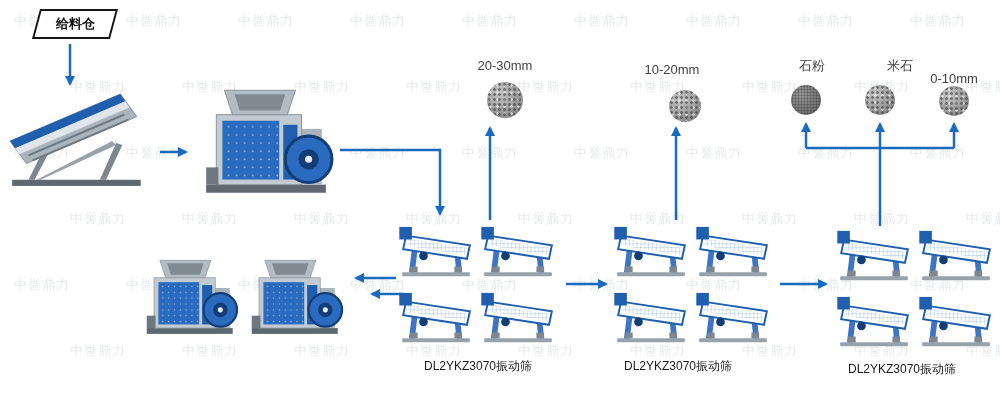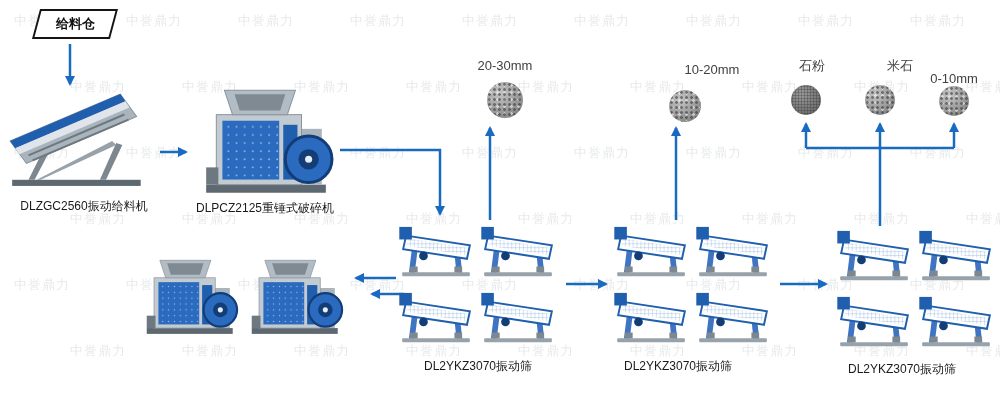--- a/index.html
+++ b/index.html
@@ -161,26 +161,24 @@
     </g>
   </svg>
 
   <div class="feed-bin">
     <span class="txt">给料仓</span>
   </div>
 
   <svg class="machine" style="left:6px;top:88px;width:148px;height:102px">
       <use href="#sym-feeder"></use>
     </svg>
-  <div class="label" style="left:84px;top:198px">DLZGC2560振动给料机</div>
 
   <svg class="machine" style="left:194px;top:84px;width:142px;height:112px" preserveAspectRatio="none">
       <use href="#sym-crusher"></use>
     </svg>
-  <div class="label" style="left:265px;top:200px">DLPCZ2125重锤式破碎机</div>
 
   <svg class="machine" style="left:138px;top:247px;width:102px;height:98px" preserveAspectRatio="none">
       <use href="#sym-crusher"></use>
     </svg>
   <svg class="machine" style="left:243px;top:247px;width:102px;height:98px" preserveAspectRatio="none">
       <use href="#sym-crusher"></use>
     </svg>
 
   <svg class="machine" style="left:398px;top:224px;width:78px;height:58px">
       <use href="#sym-screen"></use>
@@ -220,21 +218,21 @@
       <use href="#sym-screen"></use>
     </svg>
   <svg class="machine" style="left:918px;top:294px;width:78px;height:58px">
       <use href="#sym-screen"></use>
     </svg>
   <div class="label" style="left:902px;top:361px">DL2YKZ3070振动筛</div>
 
   <div class="plabel" style="left:505px;top:58px">20-30mm</div>
   <div class="pile" style="left:487px;top:82px;width:36px;height:36px"></div>
 
-  <div class="plabel" style="left:712px;top:62px">10-20mm</div>
+  <div class="plabel" style="left:672px;top:62px">10-20mm</div>
   <div class="pile" style="left:669px;top:90px;width:32px;height:32px"></div>
 
   <div class="plabel" style="left:812px;top:57px">石粉</div>
   <div class="pile fine" style="left:791px;top:85px;width:30px;height:30px"></div>
 
   <div class="plabel" style="left:900px;top:57px">米石</div>
   <div class="pile" style="left:865px;top:85px;width:30px;height:30px"></div>
 
   <div class="plabel" style="left:954px;top:71px">0-10mm</div>
   <div class="pile" style="left:939px;top:86px;width:30px;height:30px"></div>

